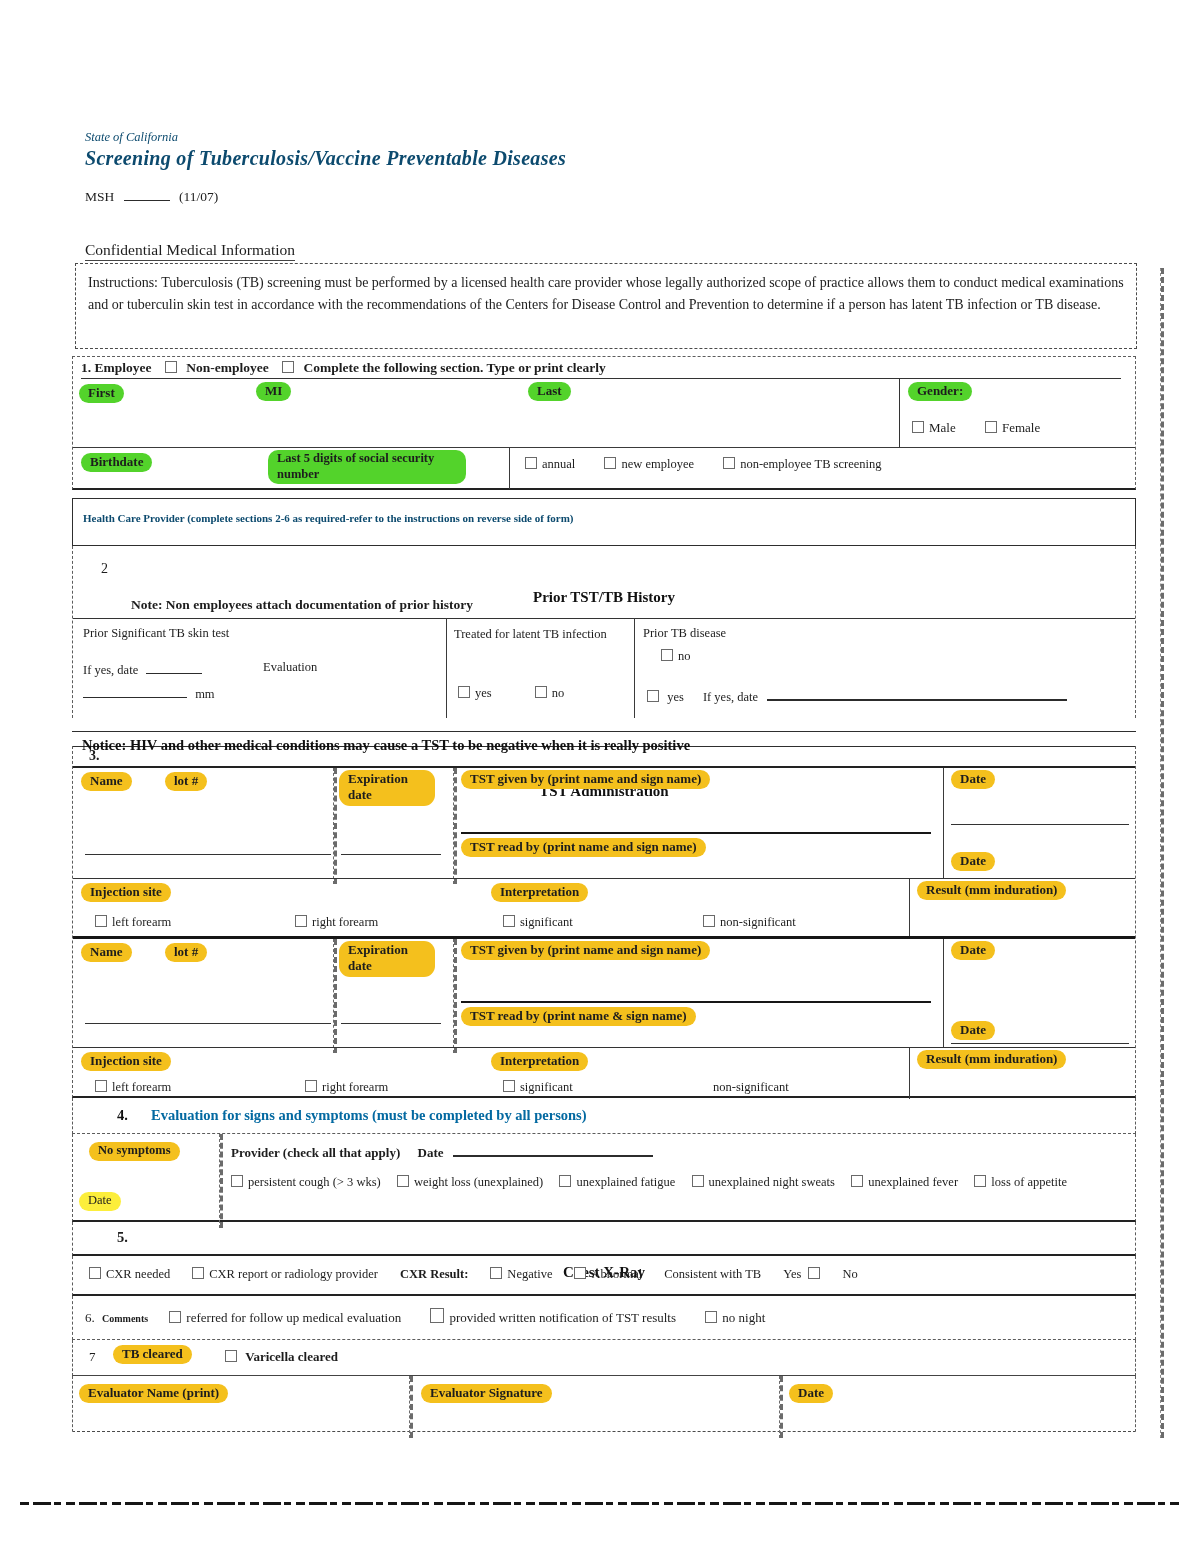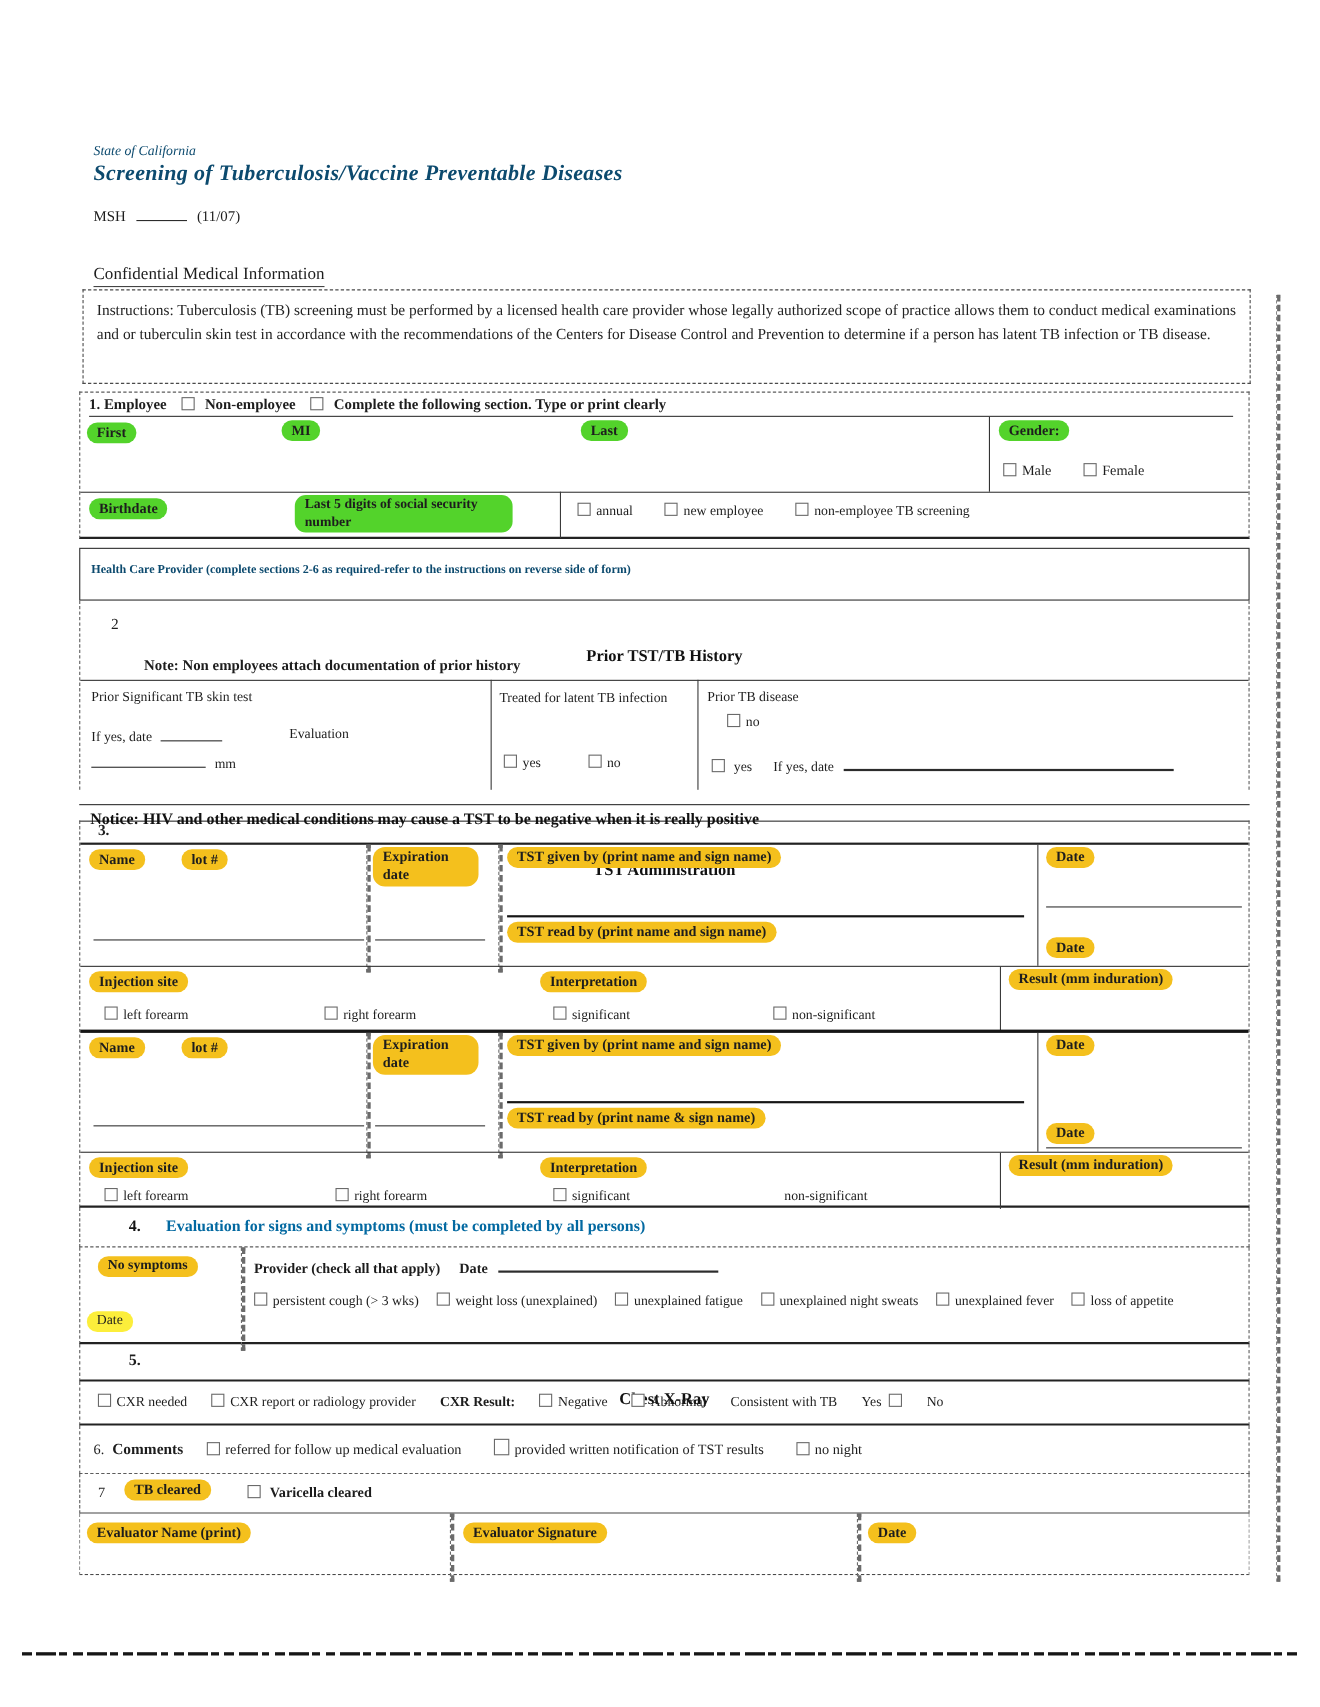--- a/index.html
+++ b/index.html
@@ -229,21 +229,21 @@
       <span><span class="cb"></span><span>Abnormal</span></span>
       <span>Consistent with TB</span>
       <span><span>Yes</span><span class="cb" style="margin:0 0 0 7px;"></span></span>
       <span><span>No</span></span>
     </div>
   </div>
 
   <div class="box" style="left:72px;top:1296px;width:1064px;height:44px;border-left:1px dashed #5c5c5c;border-right:1px dashed #5c5c5c;border-bottom:1px dashed #5c5c5c;">
     <div class="abs" style="left:12px;top:12px;font-size:13px;white-space:nowrap;">
       <span>6.</span>
-      <span class="b" style="margin:0 18px 0 4px;font-size:14px;">Comments</span>
+      <span class="b" style="margin:0 18px 0 4px;font-size:10px;">Comments</span>
       <span class="opt"><span class="cb"></span><span>referred for follow up medical evaluation</span></span>
       <span class="opt"><span class="cb" style="width:12px;height:13px;"></span><span>provided written notification of TST results</span></span>
       <span class="opt"><span class="cb"></span><span>no night</span></span>
     </div>
   </div>
 
   <div class="box" style="left:72px;top:1340px;width:1064px;height:36px;border-left:1px dashed #5c5c5c;border-right:1px dashed #5c5c5c;border-bottom:1px solid #444;">
     <span class="abs" style="left:16px;top:9px;font-size:13px;">7</span>
     <span class="hl hl-gold abs" style="left:40px;top:5px;">TB cleared</span>
     <span class="abs" style="left:152px;top:9px;font-size:13px;">

